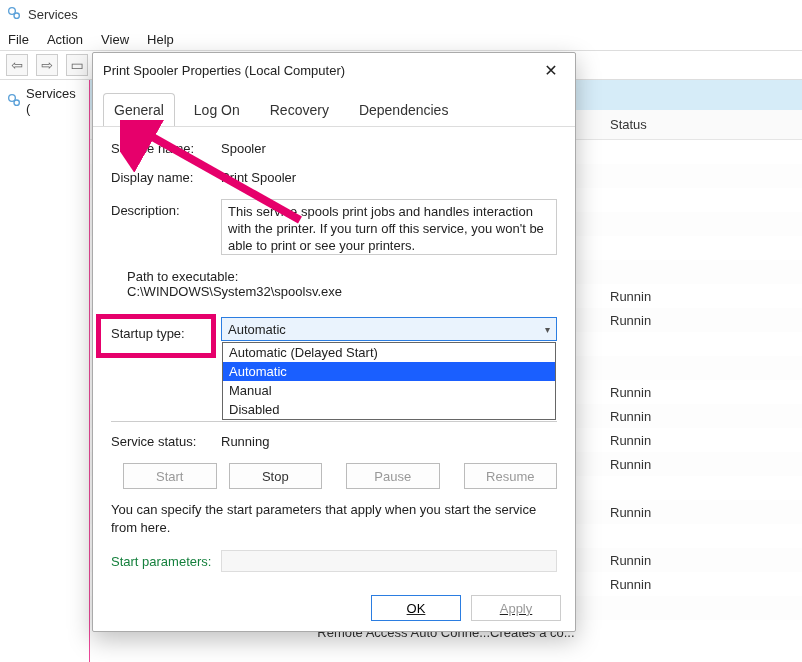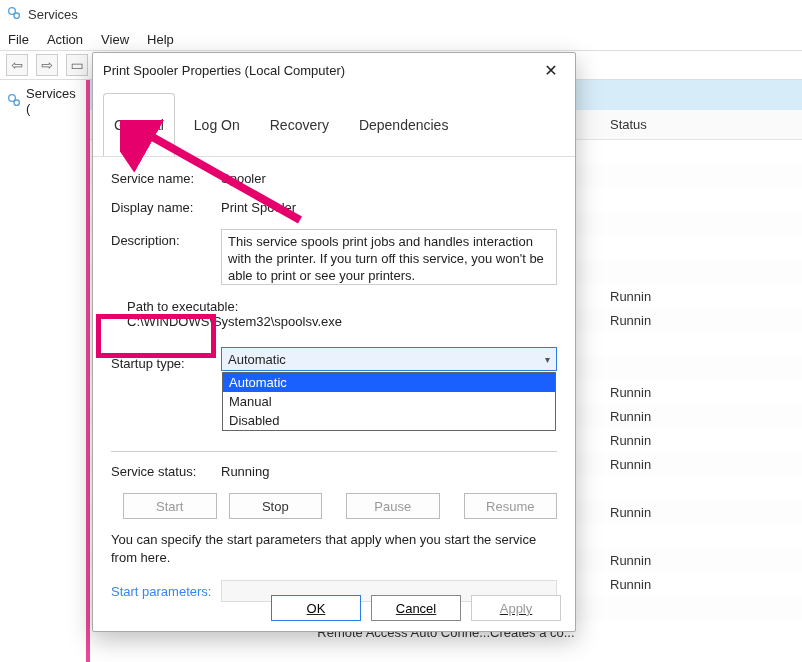--- a/index.html
+++ b/index.html
@@ -8,41 +8,41 @@
 
 .services-window { position: absolute; left: 0; top: 0; right: 0; bottom: 0; background: #fff; }
 .titlebar { height: 28px; display: flex; align-items: center; padding: 4px 6px; gap: 6px; }
 .titlebar .title { font-size: 13px; color: #333; }
 .gear-icon svg { width: 16px; height: 16px; }
 .menubar { height: 22px; display: flex; align-items: center; gap: 18px; padding: 0 8px; font-size: 13px; background:#fff; }
 .menubar span { cursor: default; }
 .toolbar { height: 30px; border-top: 1px solid #ddd; border-bottom: 1px solid #ddd; display: flex; align-items: center; padding: 0 6px; gap: 8px; }
 .tb-btn { width: 22px; height: 22px; border: 1px solid #ccc; background:#f7f7f7; display:flex; align-items:center; justify-content:center; font-size:14px; color:#666; }
 .body-row { display: flex; height: calc(100% - 80px); }
-.left-pane { width: 90px; border-right: 4px solid #ec4899; padding: 4px; }
+.left-pane { width: 90px; border-right: 1px solid #ec4899; padding: 4px; }
 .left-item { display:flex; align-items:center; gap:4px; padding:2px; }
 .list-pane { flex: 1; overflow: hidden; }
 .list-header { display:flex; background:#fafafa; border-bottom:1px solid #e5e5e5; height:30px; align-items:center; font-size:13px; color:#333; }
 .col-name { width: 400px; padding-left:8px; }
 .col-desc { width: 120px; }
 .col-status { width: 80px; }
 .list-rows { }
 .row { display:flex; height:24px; align-items:center; font-size:13px; color:#333; }
 .row .col-name { white-space:nowrap; overflow:hidden; text-overflow:ellipsis; padding-left:8px; text-align:right; }
 .row .col-desc { white-space:nowrap; overflow:hidden; text-overflow:ellipsis; }
 .row .col-status { white-space:nowrap; }
 .row:nth-child(even){ background:#fdfdfd; }
 
 
 .dialog { position:absolute; left:92px; top:52px; width:484px; height:580px; background:#fff; border:1px solid #aaa; border-radius:2px; box-shadow:0 8px 24px rgba(0,0,0,.25); }
 .dlg-title { display:flex; align-items:center; height:34px; padding:0 10px; font-size:13px; }
 .dlg-title .spacer { flex:1; }
 .close-x { width:28px; height:28px; display:flex; align-items:center; justify-content:center; font-size:16px; }
 .tabs { display:flex; gap:8px; padding: 6px 10px 0 10px; border-bottom:1px solid #ddd; font-size:14px; }
-.tab { padding:23px 10px; border:1px solid transparent; border-bottom:none; cursor:default; color:#333;}
+.tab { padding:8px 10px; border:1px solid transparent; border-bottom:none; cursor:default; color:#333;}
 .tab.active { border-color:#ccc; background:#fff; border-radius:4px 4px 0 0; }
 .dlg-body { padding:14px 18px; font-size:13px; }
 .form-row { display:flex; align-items:flex-start; margin-bottom:14px; }
 .form-label { width:110px; }
 .form-value { flex:1; }
 .desc-box { border:1px solid #ccc; padding:4px 6px; height:56px; overflow:hidden; font-size:13px; line-height:1.3; }
 .exe-path { margin:6px 0 18px 16px; font-size:13px; }
 .combo { position:relative; border:1px solid #2b7de1; background:#eaf3fd; height:24px; display:flex; align-items:center; padding:0 6px; font-size:13px; }
 .combo-arrow { position:absolute; right:6px; color:#555; font-size:10px;}
 .combo-list { position:absolute; left:0; top:24px; right:0; border:1px solid #666; background:#fff; z-index:5;}
@@ -251,20 +251,21 @@
       <div>Path to executable:</div>
       <div>C:\WINDOWS\System32\spoolsv.exe</div>
     </div>
     <div class="form-row" style="align-items:flex-end;">
       <div class="form-label">Startup type:</div>
       <div class="form-value" style="position:relative;">
         <div class="combo">
           <span>Automatic</span>
           <span class="combo-arrow">▾</span>
           <div class="combo-list">
+            <div class="combo-item">Automatic (Delayed Start)</div>
             <div class="combo-item sel">Automatic</div>
             <div class="combo-item">Manual</div>
             <div class="combo-item">Disabled</div>
           </div>
         </div>
       </div>
     </div>
 
     <hr class="divider" style="margin-top:80px">
 
@@ -276,27 +277,26 @@
     <div class="btn-row">
       <button class="btn" disabled="">Start</button>
       <button class="btn">Stop</button>
       <button class="btn" disabled="">Pause</button>
       <button class="btn" disabled="">Resume</button>
     </div>
 
     <div class="hint">You can specify the start parameters that apply when you start the service from here.</div>
 
     <div class="form-row" style="align-items:center;">
-      <div class="form-label" style="color:#3b82f6">Start parameters:</div>
+      <div class="form-label" style="color:#15803d">Start parameters:</div>
       <input class="param-input" disabled="" style="">
     </div>
   </div>
   <div class="dlg-footer">
     <button class="fbtn primary">OK</button>
-    <button class="fbtn">Cancel</button>
     <button class="fbtn" disabled="">Apply</button>
   </div>
 </div>
 
 <div class="annot-box" style="left:96px; top:314px; width:120px; height:44px;"></div>
 
 <svg class="annot-arrow" style="left:120px; top:120px;" width="200" height="110">
   <defs>
       <marker id="ah" markerWidth="10" markerHeight="10" refX="2" refY="5" orient="auto">
         <path d="M0,0 L10,5 L0,10 z" fill="#e6006b"></path>

